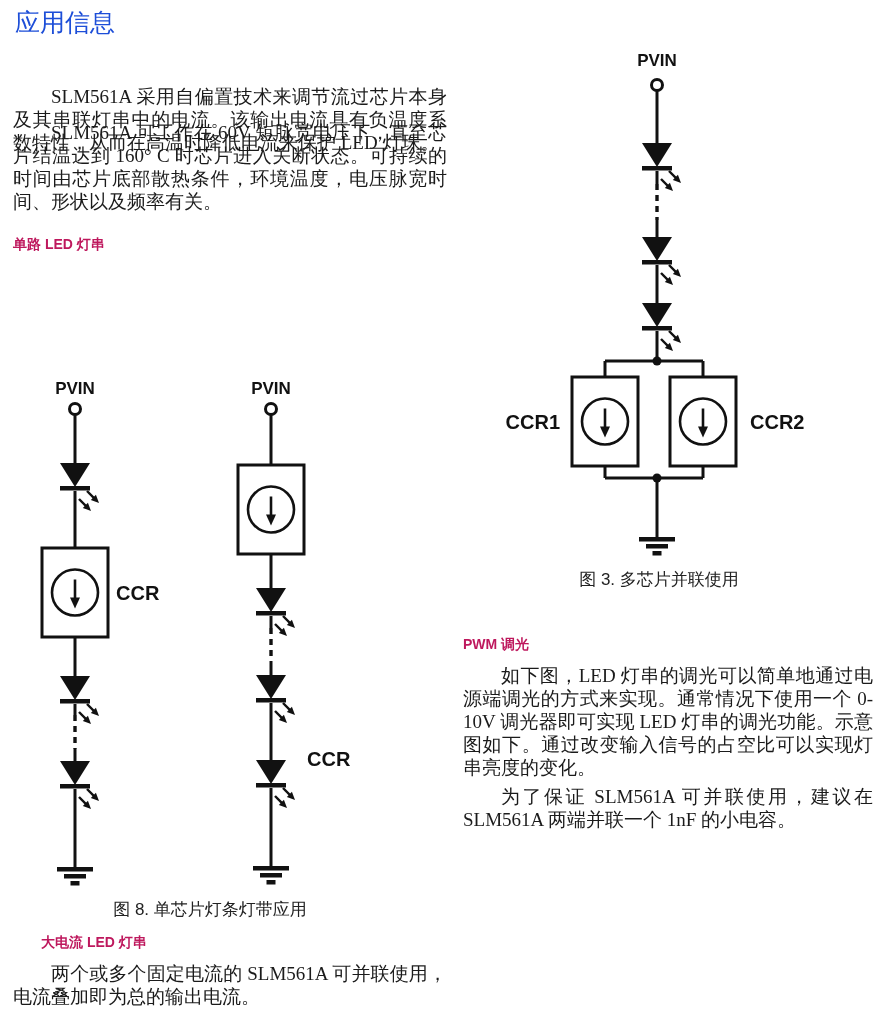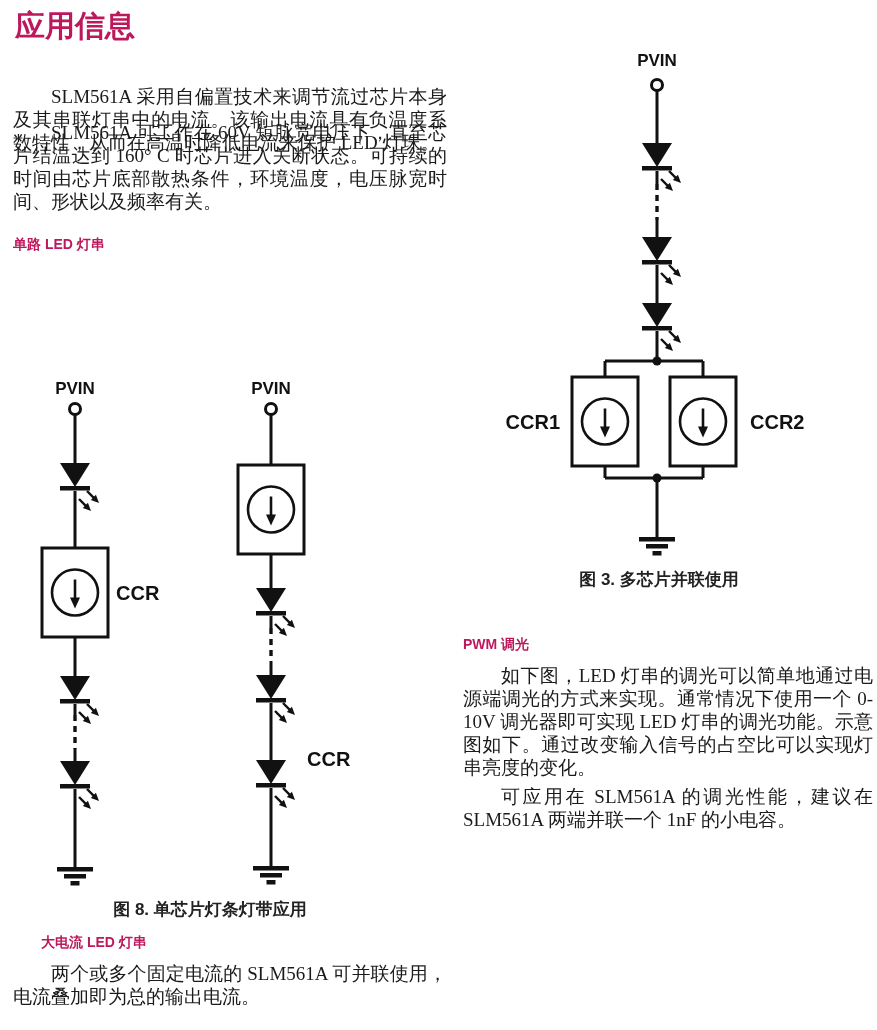--- a/index.html
+++ b/index.html
@@ -10,23 +10,23 @@
     font-family:"Liberation Serif","DejaVu Serif",serif;
     color:#1b1b1b;
   }
   .abs { position:absolute; }
   .body-text {
     font-size:19px; line-height:23px;
     text-align:justify; text-indent:2em;
     color:#1b1b1b;
   }
   .sans { font-family:"Liberation Sans","DejaVu Sans",sans-serif; }
-  .page-title { font-size:30px; font-weight:700; color:#be185d; }
+  .page-title { font-size:25px; font-weight:400; color:#1d4ed8; }
   .sec-heading { font-size:14px; font-weight:700; color:#be185d; }
-  .fig-caption { font-size:17px; color:#222222; text-align:center; font-weight:700; }
+  .fig-caption { font-size:17px; color:#222222; text-align:center; font-weight:400; }
   svg text {
     font-family:"Liberation Sans","DejaVu Sans",sans-serif;
     font-weight:700; fill:#111111;
   }
   .pvin-t { font-size:17px; }
   .ccr-t  { font-size:20px; }
   svg .wire { stroke:#111111; stroke-width:3; fill:none; }
   svg .wire-dash { stroke:#111111; stroke-width:3.4; fill:none; stroke-dasharray:6 5; }
 </style>
 </head>
@@ -151,15 +151,15 @@
       <use href="#gnd" x="194" y="489"></use>
     </g>
   </svg>
 
   <div class="abs sans fig-caption" style="left:463px; top:568px; width:392px;">图  3. 多芯片并联使用</div>
 
   <h2 class="abs sans sec-heading" style="left:463px; top:636px;">PWM 调光</h2>
 
   <p class="abs body-text" style="left:463px; top:664px; width:410px;">如下图，LED 灯串的调光可以简单地通过电源端调光的方式来实现。通常情况下使用一个 0-10V 调光器即可实现 LED 灯串的调光功能。示意图如下。通过改变输入信号的占空比可以实现灯串亮度的变化。</p>
 
-  <p class="abs body-text" style="left:463px; top:785px; width:410px;">可应用在 SLM561A 的调光性能，建议在 SLM561A 两端并联一个 1nF 的小电容。</p>
+  <p class="abs body-text" style="left:463px; top:785px; width:410px;">为了保证 SLM561A 可并联使用，建议在 SLM561A 两端并联一个 1nF 的小电容。</p>
 
 </div>
 
 </body></html>

